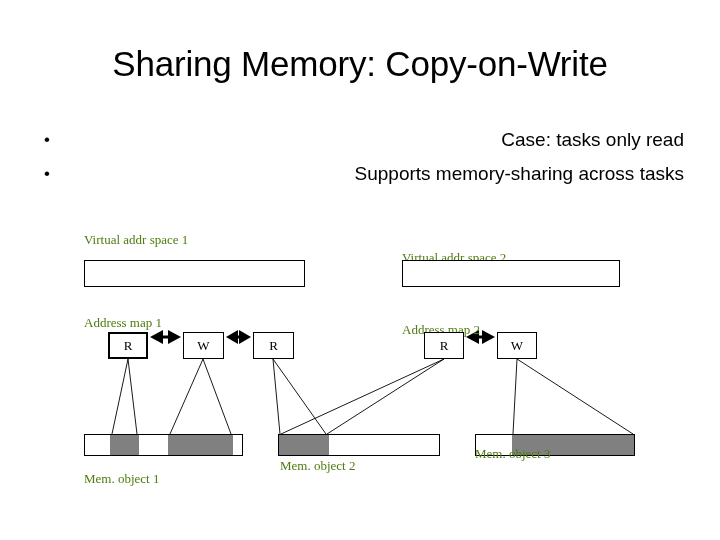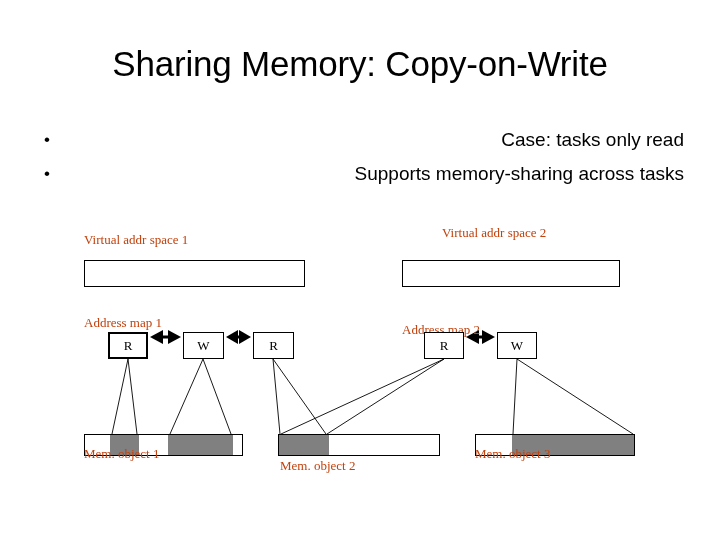--- a/index.html
+++ b/index.html
@@ -73,21 +73,21 @@
     position: absolute;
     left: 0; top: 0;
     width: 720px;
     height: 256px;
     display: block;
   }
   .diag-label {
     position: absolute;
     font-family: "Liberation Serif", serif;
     font-size: 13px;
-    color: #c2410c;
+    color: #4d7c0f;
     white-space: nowrap;
   }
   .vas-box {
     position: absolute;
     border: 1.6px solid #000000;
     background: #ffffff;
     box-sizing: border-box;
   }
   .rw-box {
     position: absolute;
@@ -180,21 +180,21 @@
           <polygon points="466,115 479,108 479,122"></polygon>
           <polygon points="495,115 482,108 482,122"></polygon>
           <rect x="476" y="113.5" width="9" height="3"></rect>
         </g>
       </g>
     </svg>
 
     <div class="diag-label" style="left:84px; top:10px;">Virtual addr space 1</div>
     <div class="vas-box" style="left:84px; top:38px; width:221px; height:27px;"></div>
 
-    <div class="diag-label" style="left:402px; top:3px;margin-left:40px;">Virtual addr space 2</div>
+    <div class="diag-label" style="left:402px; top:28px;">Virtual addr space 2</div>
     <div class="vas-box" style="left:402px; top:38px; width:218px; height:27px;"></div>
 
     <div class="diag-label" style="left:84px; top:93px;">Address map 1</div>
     <div class="rw-box thick" style="left:108px; top:110px; width:40px; height:27px;">
       <span>R</span>
     </div>
     <div class="rw-box" style="left:183px; top:110px; width:41px; height:27px;">
       <span>W</span>
     </div>
     <div class="rw-box" style="left:253px; top:110px; width:41px; height:27px;">
@@ -209,21 +209,21 @@
       <span>W</span>
     </div>
 
     <div class="memobj" style="left:84px; top:212px; width:159px; height:22px;">
       <div class="seg white" style="left:0px; width:25px;"></div>
       <div class="seg gray" style="left:25px; width:29px;"></div>
       <div class="seg white" style="left:54px; width:29px;"></div>
       <div class="seg gray" style="left:83px; width:65px;"></div>
       <div class="seg white" style="left:148px; width:11px;"></div>
     </div>
-    <div class="diag-label" style="left:84px; top:224px;text-align:right;">Mem. object 1</div>
+    <div class="diag-label" style="left:84px; top:249px;text-align:right;">Mem. object 1</div>
 
     <div class="memobj" style="left:278px; top:212px; width:162px; height:22px;">
       <div class="seg gray" style="left:0px; width:50px;"></div>
       <div class="seg white" style="left:50px; width:112px;"></div>
     </div>
     <div class="diag-label" style="left:280px; top:236px;">Mem. object 2</div>
 
     <div class="memobj" style="left:475px; top:212px; width:160px; height:22px;">
       <div class="seg white" style="left:0px; width:36px;"></div>
       <div class="seg gray" style="left:36px; width:124px;"></div>

